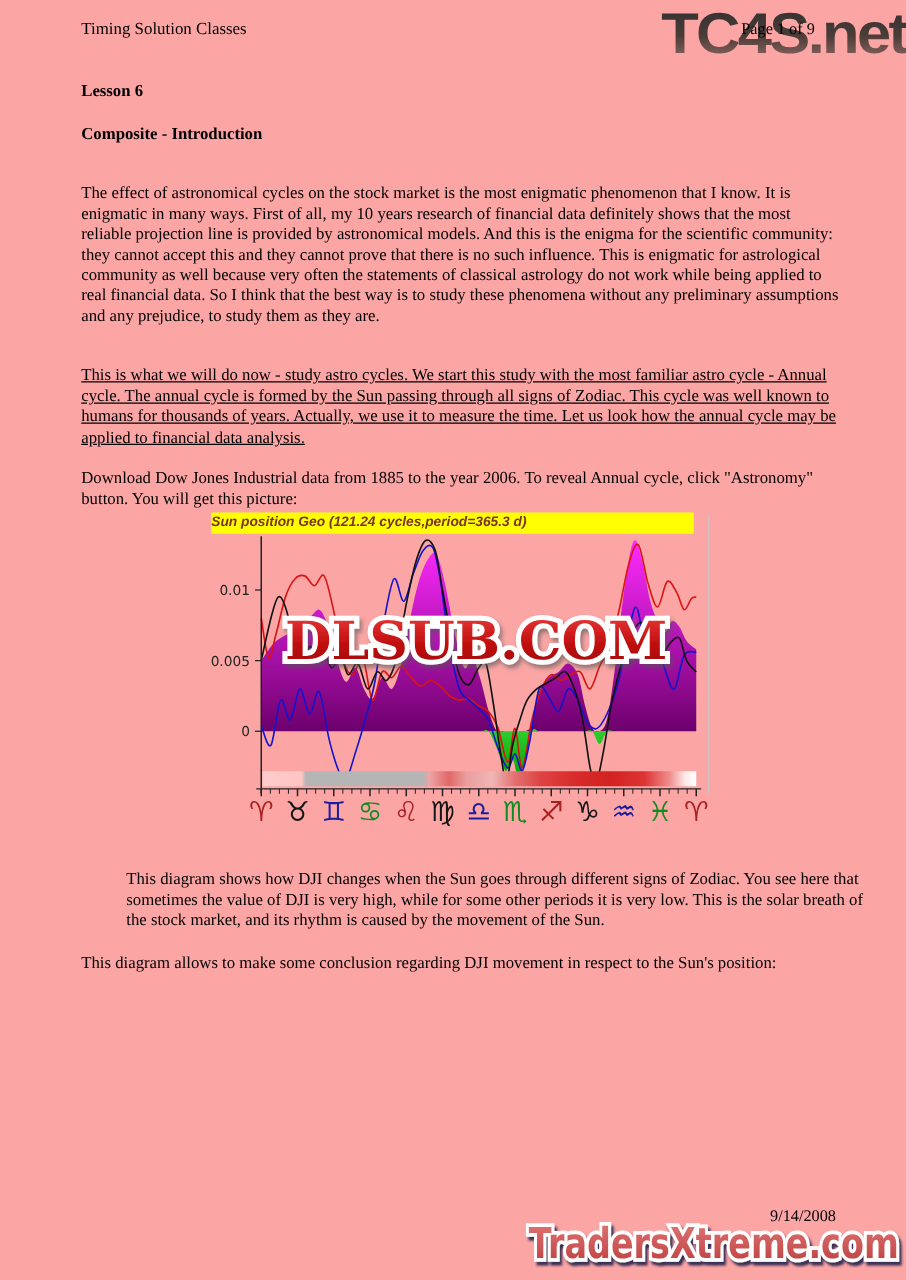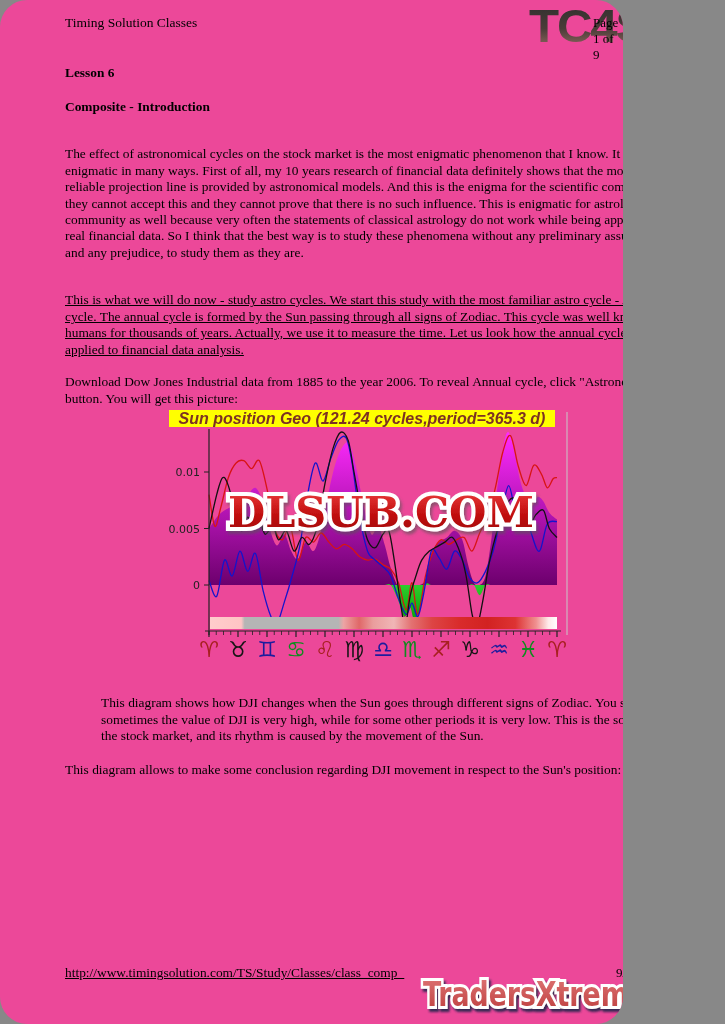--- a/index.html
+++ b/index.html
@@ -1,35 +1,35 @@
 <!DOCTYPE html>
 <html><head>
 <meta charset="utf-8">
 <style>
   html,body{margin:0;padding:0;background:#888;}
-  .page{position:relative;width:623px;height:1024px;background:#ec4899;overflow:hidden;
-        font-family:"Liberation Serif",serif;color:#000;border-radius:27px;}
+  .page{position:relative;width:725px;height:1024px;background:#fca5a5;overflow:hidden;
+        font-family:"Liberation Serif",serif;color:#000;}
   .abs{position:absolute;}
   .doc-text{font-size:13.4px;line-height:16.4px;}
   .bold{font-weight:bold;}
   .para{width:606px;}
   .header-left{top:15px;left:65px;font-size:13.5px;}
   .page-num{top:15px;left:593px;font-size:13px;z-index:6;}
   .wm-tc4s{top:1px;left:527px;z-index:5;}
   .lesson{top:65px;left:65px;}
   .section{top:99px;left:65px;}
   .p1{top:133px;left:65px;}
   .p2{top:279px;left:65px;text-decoration:underline;}
   .p3{top:361px;left:65px;}
   .p4{top:682px;left:65px;margin-left:36px;}
   .p5{top:749px;left:65px;}
   .chart{top:398px;left:151px;width:420px;height:265px;}
   .chart-title{position:absolute;left:18px;top:12px;width:386px;height:17px;
       background:#ffff00;color:#7c3222;font-family:"Liberation Sans",sans-serif;
-      font-size:16px;font-weight:bold;font-style:italic;text-align:center;line-height:17px;}
+      font-size:11px;font-weight:bold;font-style:italic;line-height:17px;}
   .chart-svg{position:absolute;left:0;top:0;}
   .wm-dlsub{position:absolute;left:68px;top:82px;z-index:4;}
   .footer-url{top:965px;left:65px;font-size:13.4px;text-decoration:underline;color:#000;z-index:1;}
   .footer-date{top:965px;left:616px;font-size:13px;z-index:1;}
   .wm-traders{top:968px;left:418px;z-index:5;}
 </style>
 </head>
 <body>
 
 <div class="page">
@@ -175,21 +175,20 @@
           <feDropShadow dx="2" dy="3" stdDeviation="1.5" flood-color="#555" flood-opacity="0.6"></feDropShadow>
         </filter>
       </defs>
       <text x="162" y="47" text-anchor="middle" font-family="DejaVu Serif, serif" font-weight="bold" font-size="42" stroke="#ffffff" stroke-width="8" paint-order="stroke" fill="url(#dlGrad)" textLength="306" lengthAdjust="spacingAndGlyphs" filter="url(#dlShadow)">DLSUB.COM</text>
     </svg>
   </div>
 
   <p class="abs doc-text para p4">This diagram shows how DJI changes when the Sun goes through different signs of Zodiac. You see here that sometimes the value of DJI is very high, while for some other periods it is very low. This is the solar breath of the stock market, and its rhythm is caused by the movement of the Sun.</p>
   <p class="abs doc-text para p5">This diagram allows to make some conclusion regarding DJI movement in respect to the Sun's position:</p>
 
-  <a class="abs footer-url" href="#">http://www.timingsolution.com/TS/Study/Classes/class_comp_</a>
   <div class="abs footer-date">9/14/2008</div>
 
   <svg class="abs wm-traders" width="307" height="55" viewBox="0 0 307 55">
     <defs>
       <linearGradient id="txGrad" x1="0" y1="0" x2="0" y2="1">
         <stop offset="0" stop-color="#e07878"></stop>
         <stop offset="1" stop-color="#bc3c3c"></stop>
       </linearGradient>
       <filter id="txShadow" x="-20%" y="-20%" width="140%" height="140%">
         <feDropShadow dx="2" dy="3" stdDeviation="0.8" flood-color="#23234d" flood-opacity="0.9"></feDropShadow>

